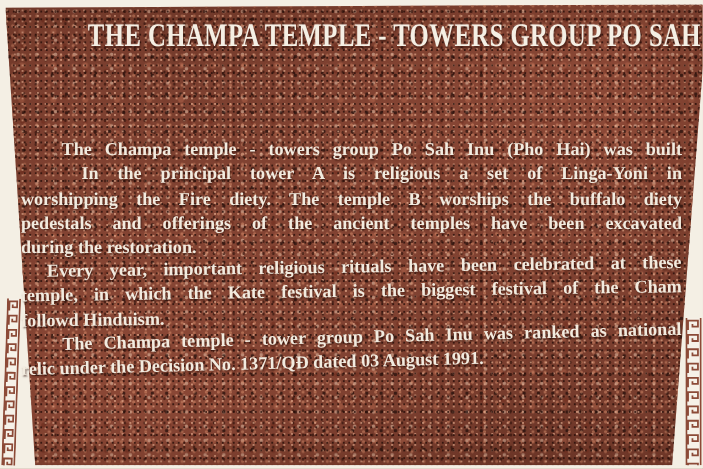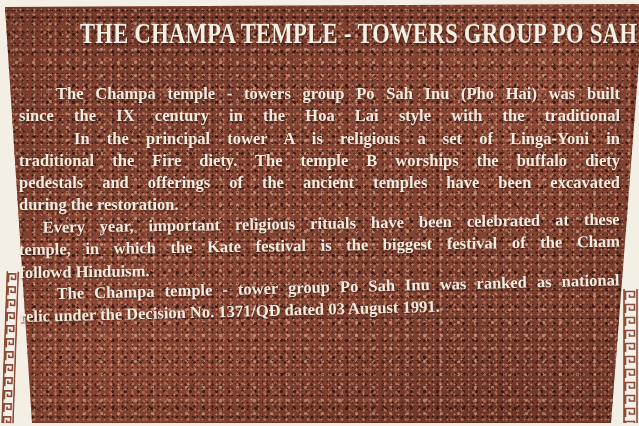--- a/index.html
+++ b/index.html
@@ -50,21 +50,21 @@
     color:#f2ebdf;
     text-shadow:1px 1.5px 1.5px rgba(45,16,10,.55);
   }
   .para{margin:0;}
   .line{
     height:22.3px;line-height:22.3px;
     text-align:justify;text-align-last:justify;
     overflow:visible;
   }
   .line.last{text-align-last:left;}
-  .p1 .line.first{text-indent:37px;}
+  .p1 .line.first{text-indent:37px;margin-top:42px;}
   .p2 .line.first{text-indent:55px;}
   .p3 .line.first{text-indent:24px;}
   .p4 .line.first{text-indent:38px;}
   .p3{transform:rotate(-.8deg);transform-origin:0 50%;}
   .p4{transform:rotate(-1.4deg);transform-origin:0 60%;}
 </style>
 </head>
 <body>
 
 <div class="photo">
@@ -78,25 +78,24 @@
       <path d="M1 0 V134 M14 0 V134 M2.5 11 V2.5 H11.5 V8 H6.5 V5.5 M2.5 24 V15.5 H11.5 V21 H6.5 V18.5 M2.5 37 V28.5 H11.5 V34 H6.5 V31.5 M2.5 50 V41.5 H11.5 V47 H6.5 V44.5 M2.5 63 V54.5 H11.5 V60 H6.5 V57.5 M2.5 76 V67.5 H11.5 V73 H6.5 V70.5 M2.5 89 V80.5 H11.5 V86 H6.5 V83.5 M2.5 102 V93.5 H11.5 V99 H6.5 V96.5 M2.5 115 V106.5 H11.5 V112 H6.5 V109.5 M2.5 128 V119.5 H11.5 V125 H6.5 V122.5 M2.5 141 V132.5 H11.5 V138 H6.5 V135.5" fill="none" stroke="#8c4a37" stroke-width="1.6"></path>
     </svg>
 
   <div class="slab"></div>
 
   <div class="content">
     <h1 class="title">THE CHAMPA TEMPLE - TOWERS GROUP PO SAH INU</h1>
     <div class="body-text">
       <div class="para p1">
           <div class="line first">The Champa temple - towers group Po Sah Inu (Pho Hai) was built</div>
-          <div class="line">since the IX century in the Hoa Lai style with the traditional</div>
         </div>
       <div class="para p2">
           <div class="line first">In the principal tower A is religious a set of Linga-Yoni in</div>
-          <div class="line">traditional the Fire diety. The temple B worships the buffalo diety</div>
+          <div class="line">worshipping the Fire diety. The temple B worships the buffalo diety</div>
           <div class="line">pedestals and offerings of the ancient temples have been excavated</div>
           <div class="line last">during the restoration.</div>
         </div>
       <div class="para p3">
           <div class="line first">Every year, important religious rituals have been celebrated at these</div>
           <div class="line">temple, in which the Kate festival is the biggest festival of the Cham</div>
           <div class="line last">followd Hinduism.</div>
         </div>
       <div class="para p4">
           <div class="line first">The Champa temple - tower group Po Sah Inu was ranked as national</div>

